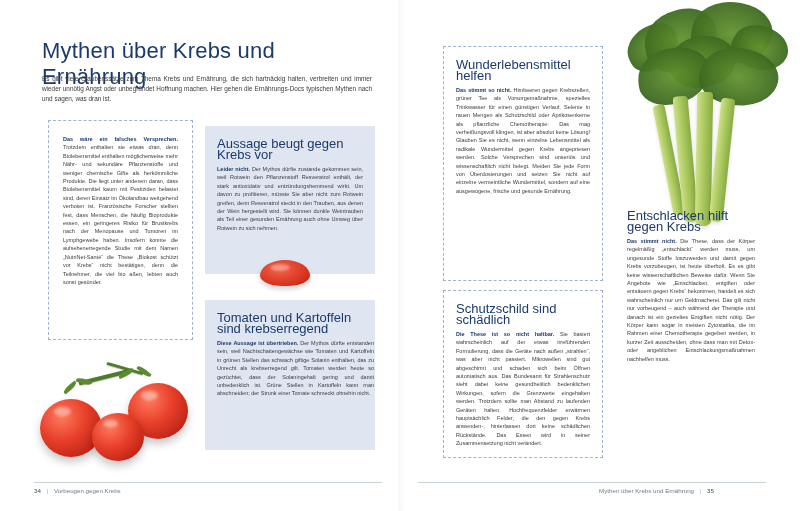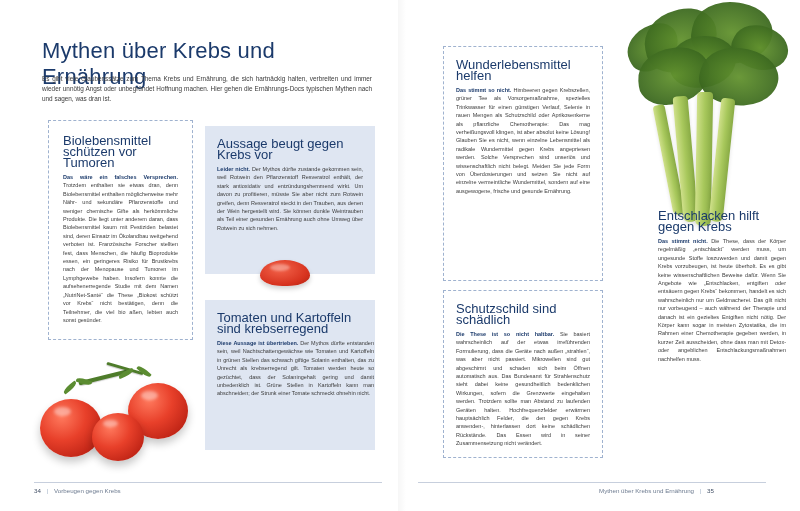--- a/index.html
+++ b/index.html
@@ -93,21 +93,21 @@
     border: none;
   }
   
   .box-plain { background: transparent; }
 
   
   #box-bio      { left: 48px;  top: 120px; width: 145px; height: 220px; padding: 14px 14px 12px 14px; }
   #box-rotwein  { left: 205px; top: 126px; width: 170px; height: 148px; padding: 12px 12px 10px 12px; }
   #box-tomaten  { left: 205px; top: 300px; width: 170px; height: 150px; padding: 12px 1px 10px 12px; }
   #box-wunder   { left: 443px; top: 46px;  width: 160px; height: 235px; padding: 12px 12px 10px 12px; }
-  #box-entschl  { left: 646px; top: 198px; width: 152px; height: 248px; padding: 12px 12px 10px 12px; }
+  #box-entschl  { left: 615px; top: 198px; width: 152px; height: 248px; padding: 12px 12px 10px 12px; }
   #box-mikro    { left: 443px; top: 290px; width: 160px; height: 168px; padding: 12px 12px 10px 12px; }
 
   
   .footer-rule {
     position: absolute;
     height: 1px;
     background: #c7cfdd;
     top: 482px;
   }
   .footer-rule.left  { left: 34px;  width: 348px; }
@@ -228,21 +228,20 @@
     <div class="stalk" id="st1"></div>
     <div class="stalk" id="st2"></div>
     <div class="stalk" id="st3"></div>
   </div>
 
   <h1 class="title">Mythen über Krebs und Ernährung</h1>
 
   <div class="intro">Es gibt viele Glaubenssätze zum Thema Krebs und Ernährung, die sich hartnäckig halten, verbreiten und immer wieder unnötig Angst oder unbegründet Hoffnung machen. Hier gehen die Ernährungs-Docs typischen Mythen nach und sagen, was dran ist.</div>
 
   <div class="box box-dashed" id="box-bio">
-    <div class="bx-title">Biolebensmittel schützen vor Tumoren</div>
     <div class="bx-body">
       <span class="lead">Das wäre ein falsches Versprechen.</span>
       <span>Trotzdem enthalten sie etwas dran, denn Biolebensmittel enthalten möglicherweise mehr Nähr- und sekundäre Pflanzenstoffe und weniger chemische Gifte als herkömmliche Produkte. Die liegt unter anderem daran, dass Biolebensmittel kaum mit Pestiziden belastet sind, deren Einsatz im Ökolandbau weitgehend verboten ist. Französische Forscher stellten fest, dass Menschen, die häufig Bioprodukte essen, ein geringeres Risiko für Brustkrebs nach der Menopause und Tumoren im Lymphgewebe haben. Insofern konnte die aufsehenerregende Studie mit dem Namen „NutriNet-Santé“ die These „Biokost schützt vor Krebs“ nicht bestätigen, denn die Teilnehmer, die viel bio aßen, lebten auch sonst gesünder.</span>
     </div>
   </div>
 
   <div class="box box-fill" id="box-rotwein">
     <div class="bx-title">Aussage beugt gegen Krebs vor</div>
     <div class="bx-body">
       <span class="lead">Leider nicht.</span>

